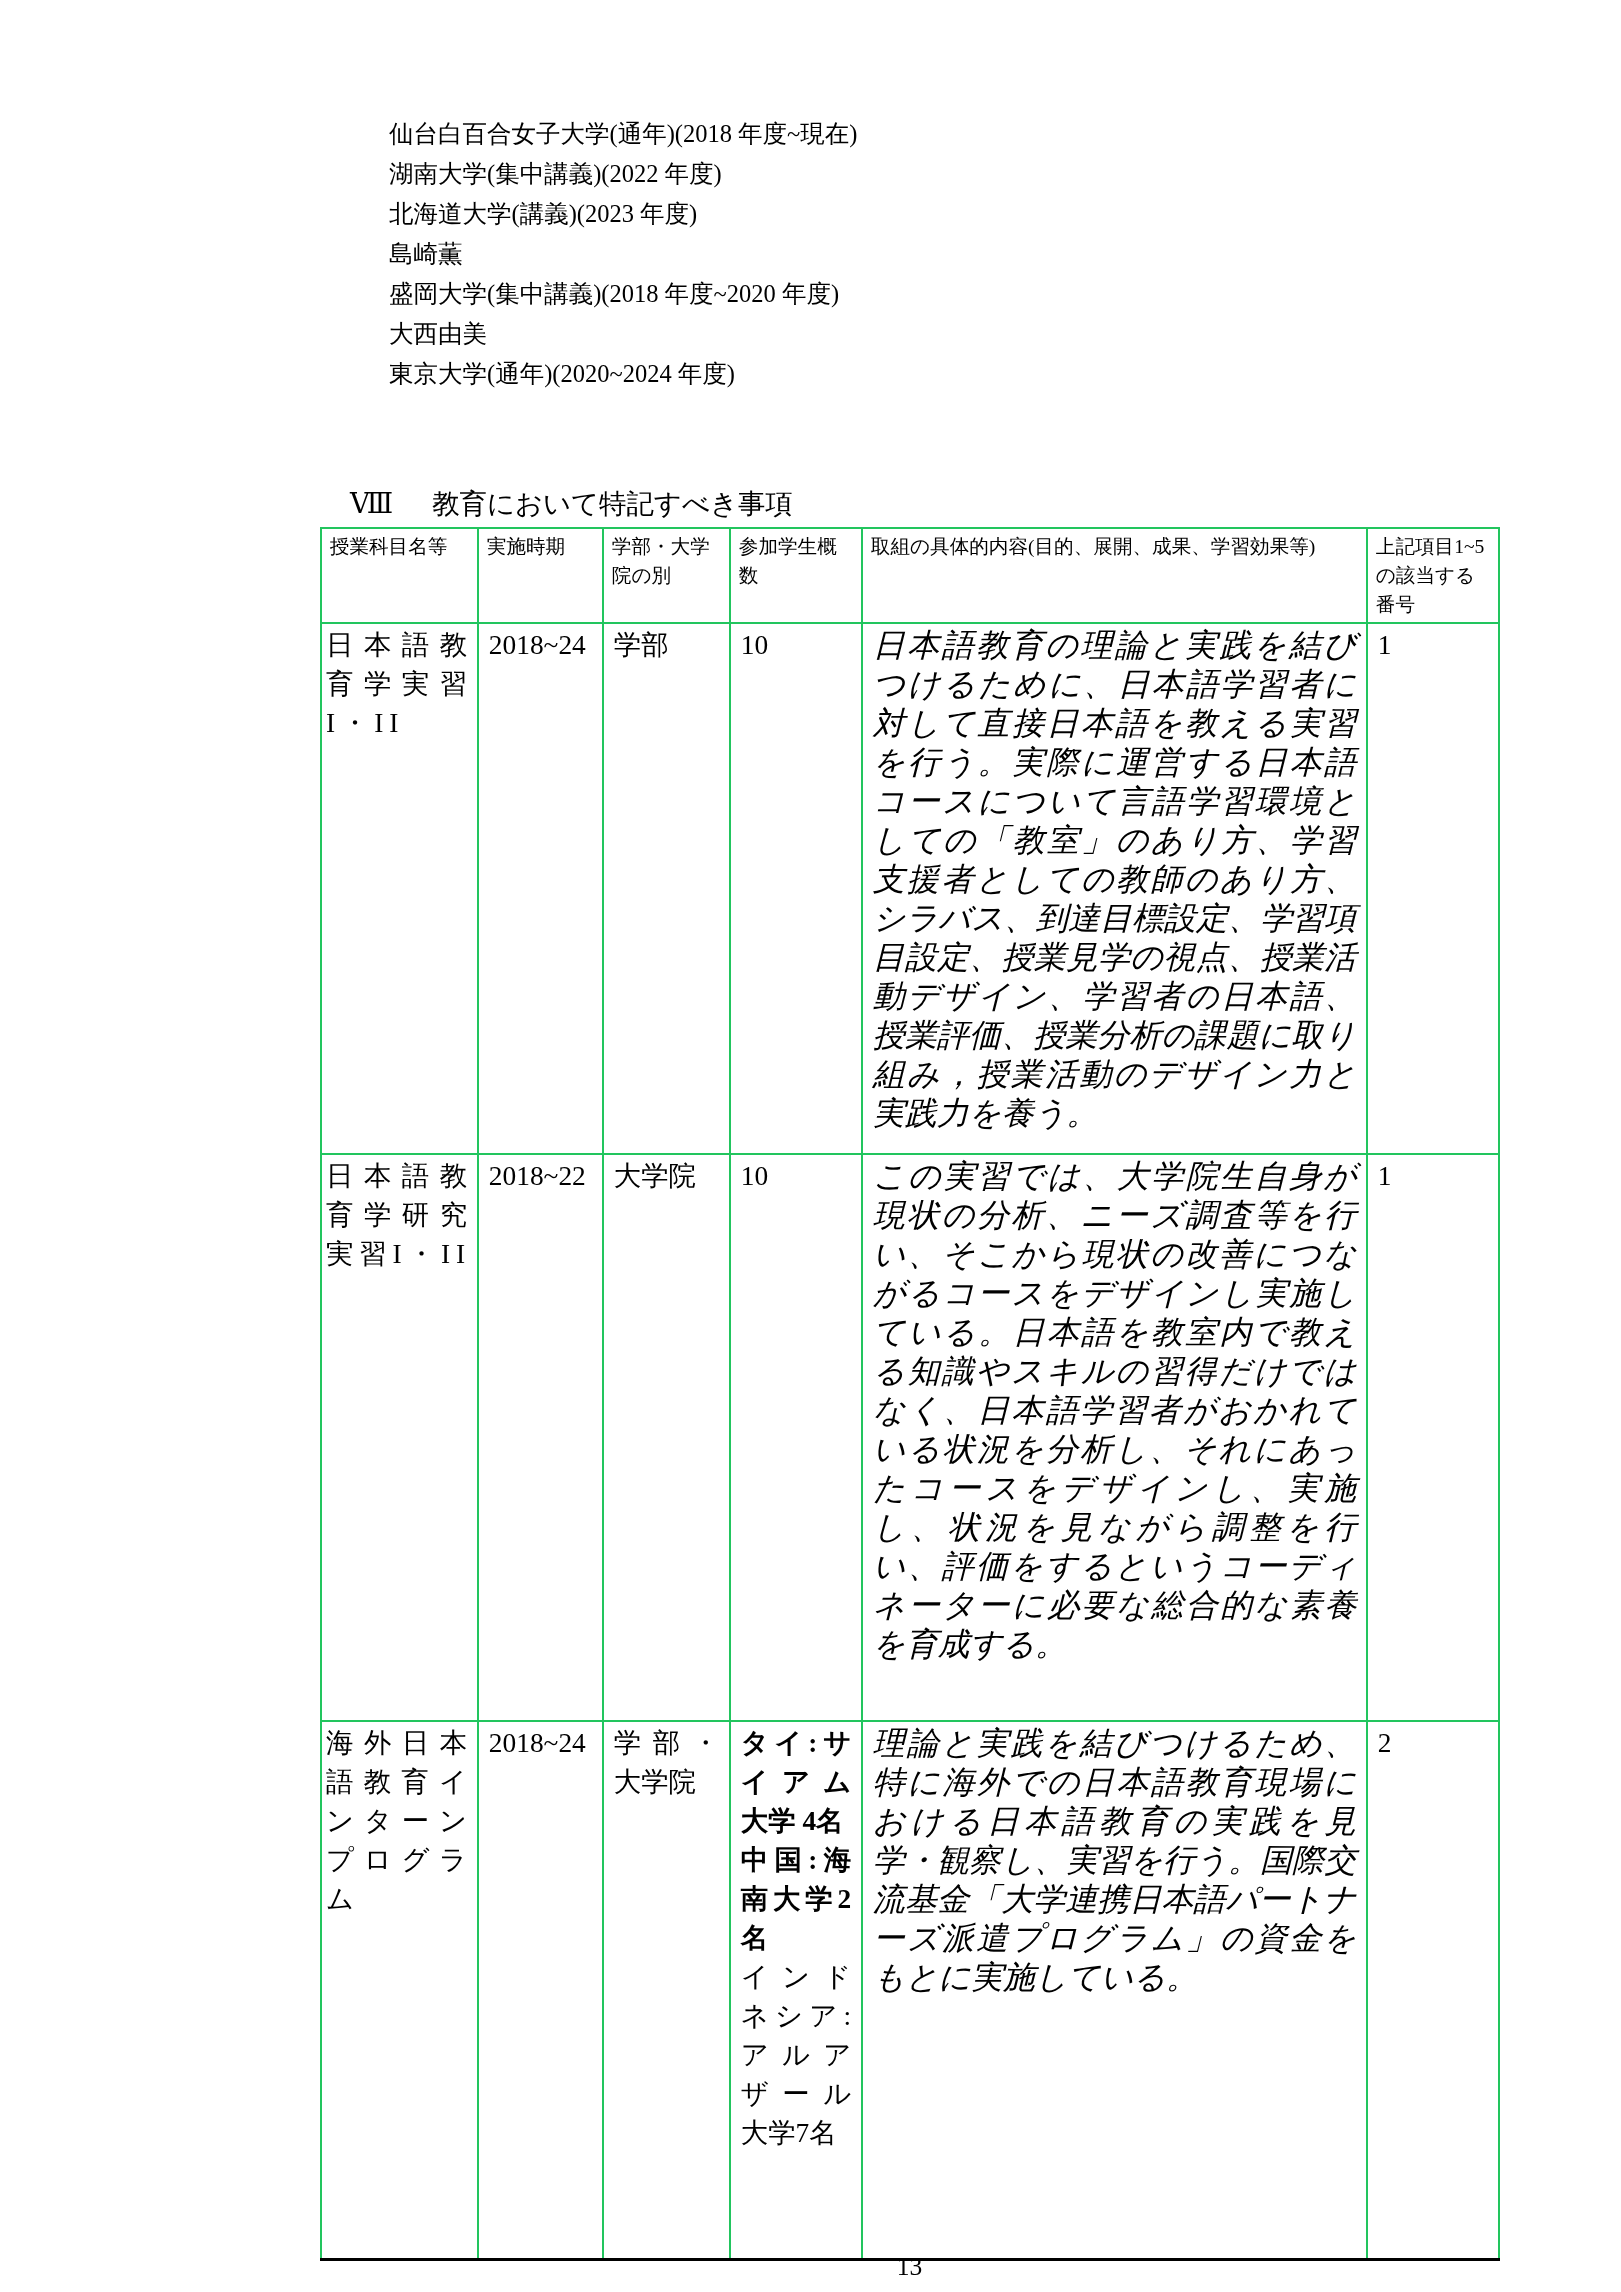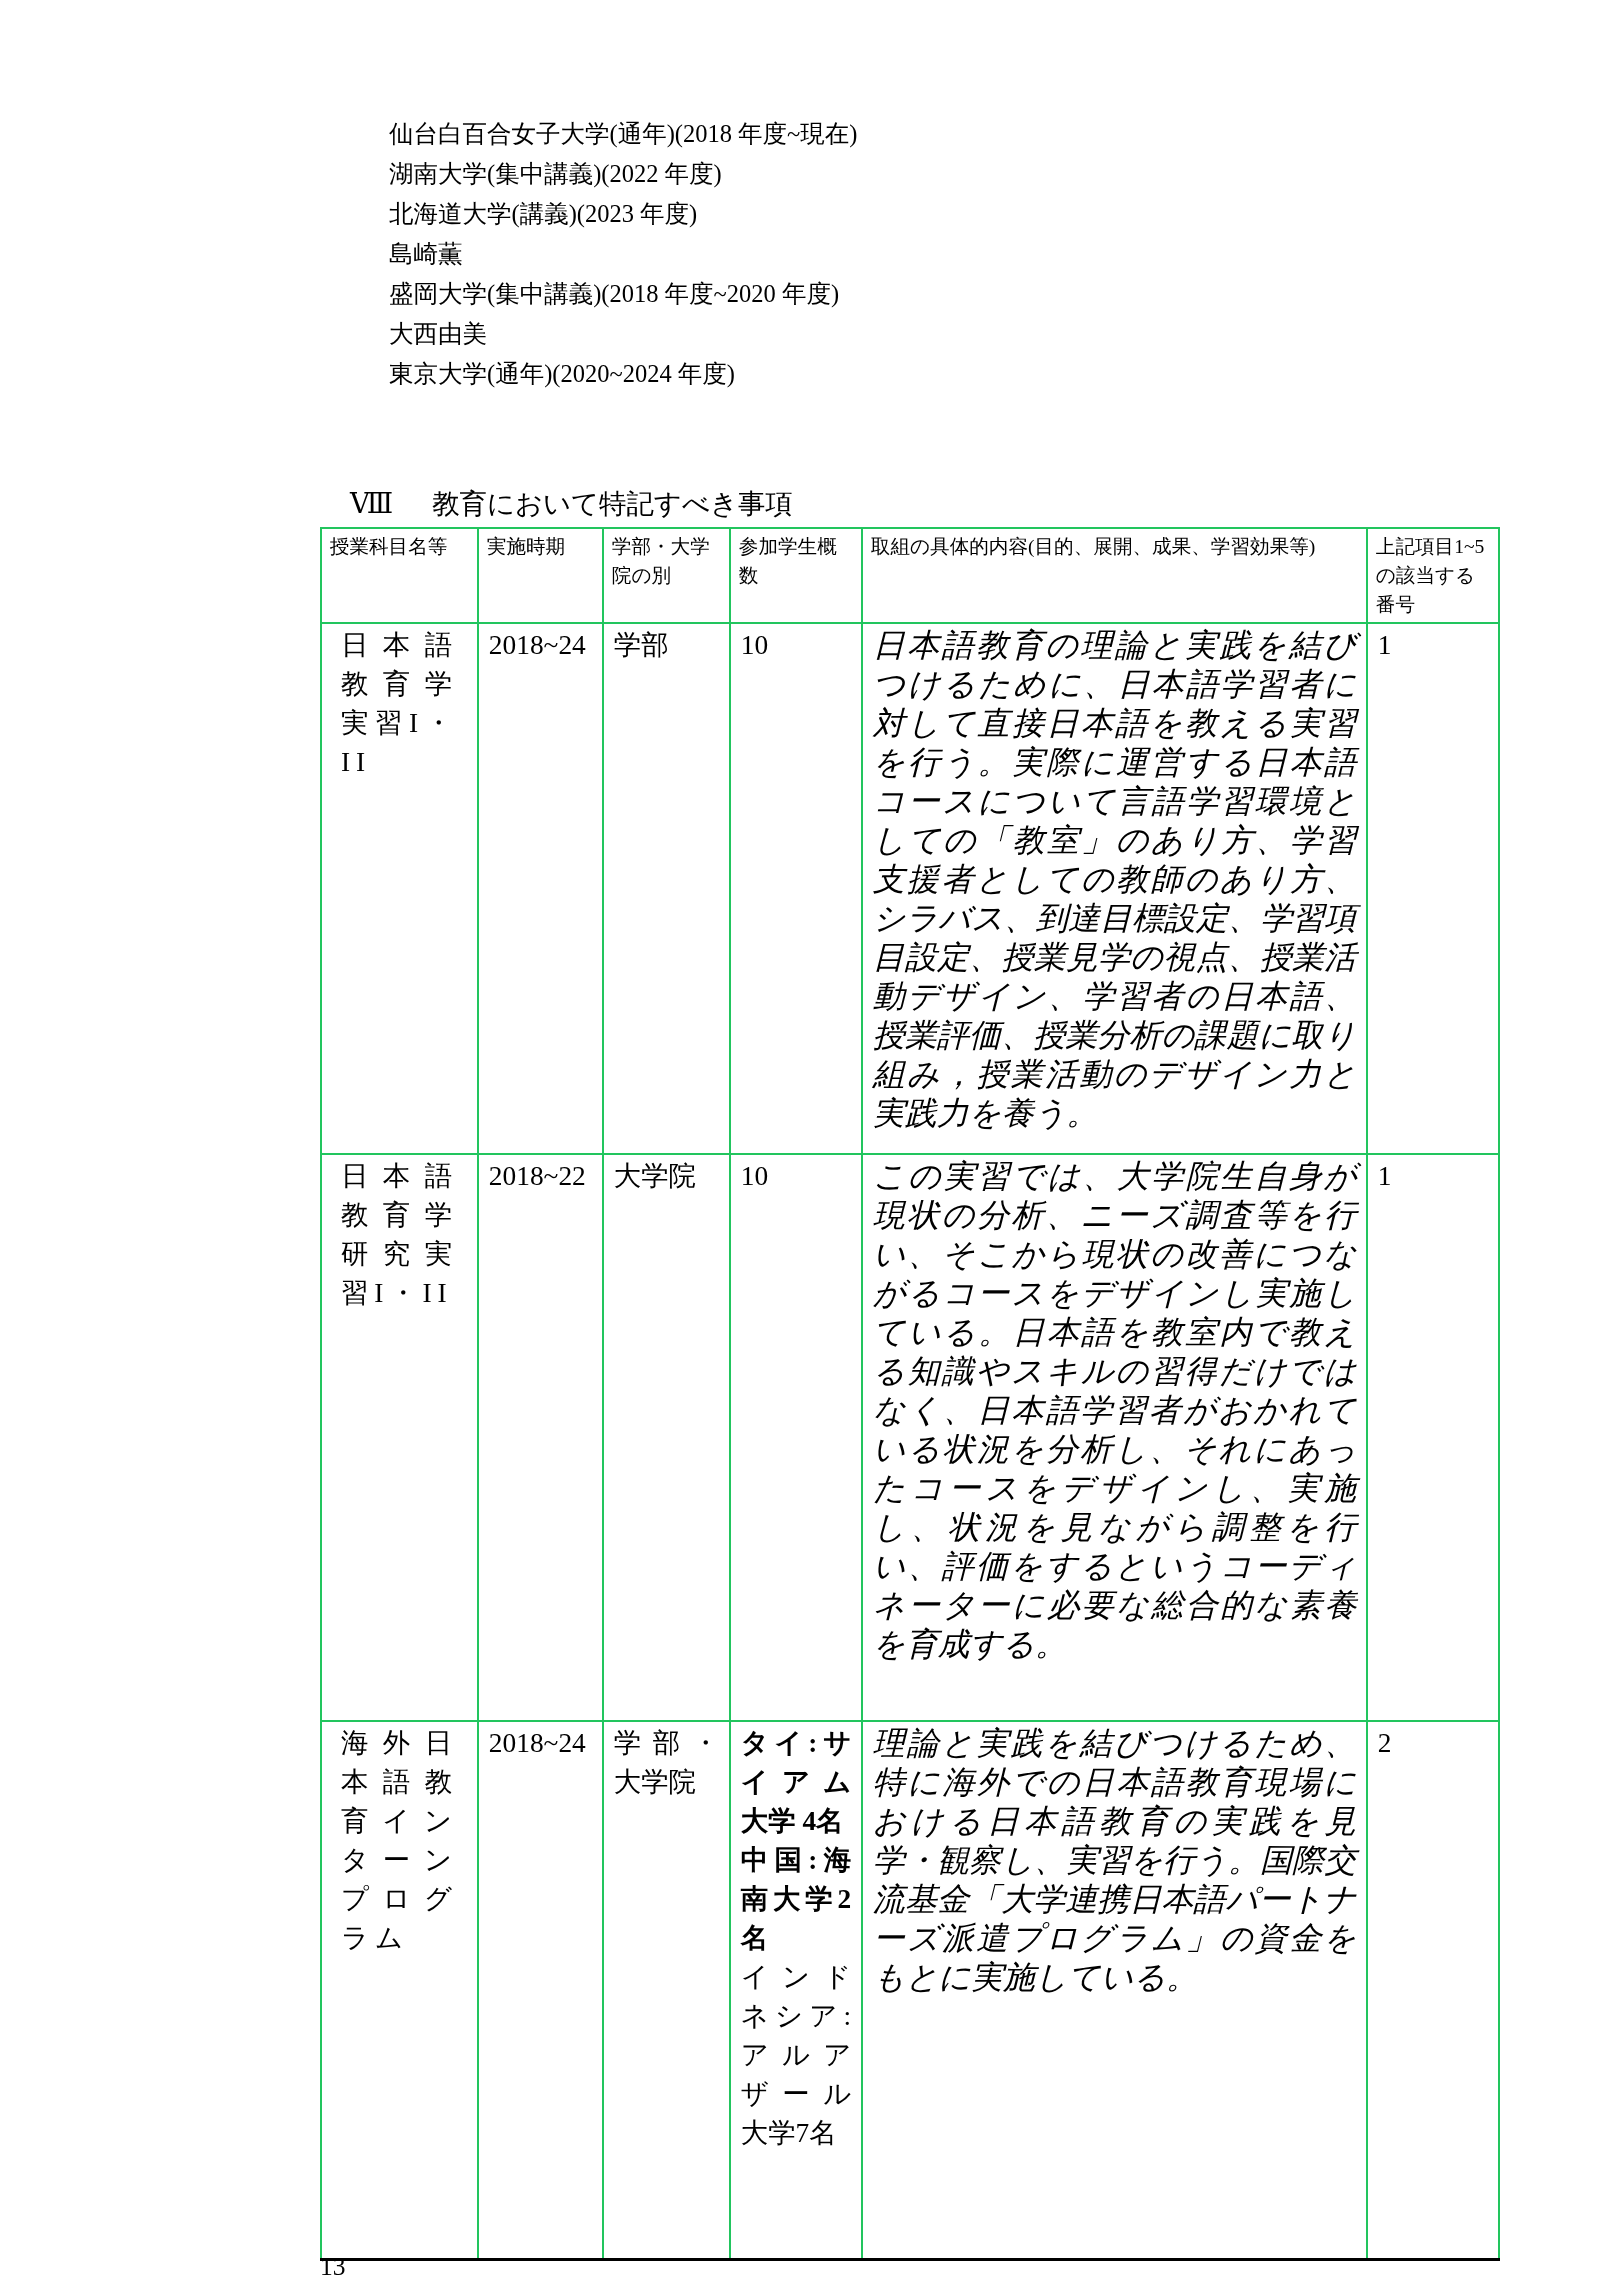--- a/index.html
+++ b/index.html
@@ -51,38 +51,38 @@
     text-align: left;
     padding: 2.9px 7.8px;
   }
   td {
     font-size: 27.4px;
     line-height: 39px;
     padding: 2px 9.8px;
     text-align: justify;
     text-justify: inter-character;
   }
-  td.cell-course { letter-spacing: 5.9px; padding: 2px 19px; }
+  td.cell-course { letter-spacing: 5.9px; padding: 2px 4px; }
   td.cell-period { padding-right: 25px; }
   td.cell-level  { }
   td.cell-students { padding: 2px 9.8px; }
   td.cell-content { font-size: 32px; padding: 2px 9.8px 2px 9.8px; font-style: italic; }
   td.cell-number { text-align: left; }
   tr.hrow { height: 88px; }
   tr.r0 { height: 531px; }
   tr.r1 { height: 567px; }
   tr.r2 { height: 539px; }
   .seg { margin: 0; }
   .seg.bold { font-weight: bold; }
   .footer {
     position: absolute;
     left: 232px;
     top: 2252px;
     width: 1179px;
-    text-align: left;
+    text-align: center;
     font-size: 25.5px;
   }
 </style>
 </head>
 <body>
 
 <div class="page">
 
   <div class="intro">
       <div>仙台白百合女子大学(通年)(2018 年度~現在)</div>

